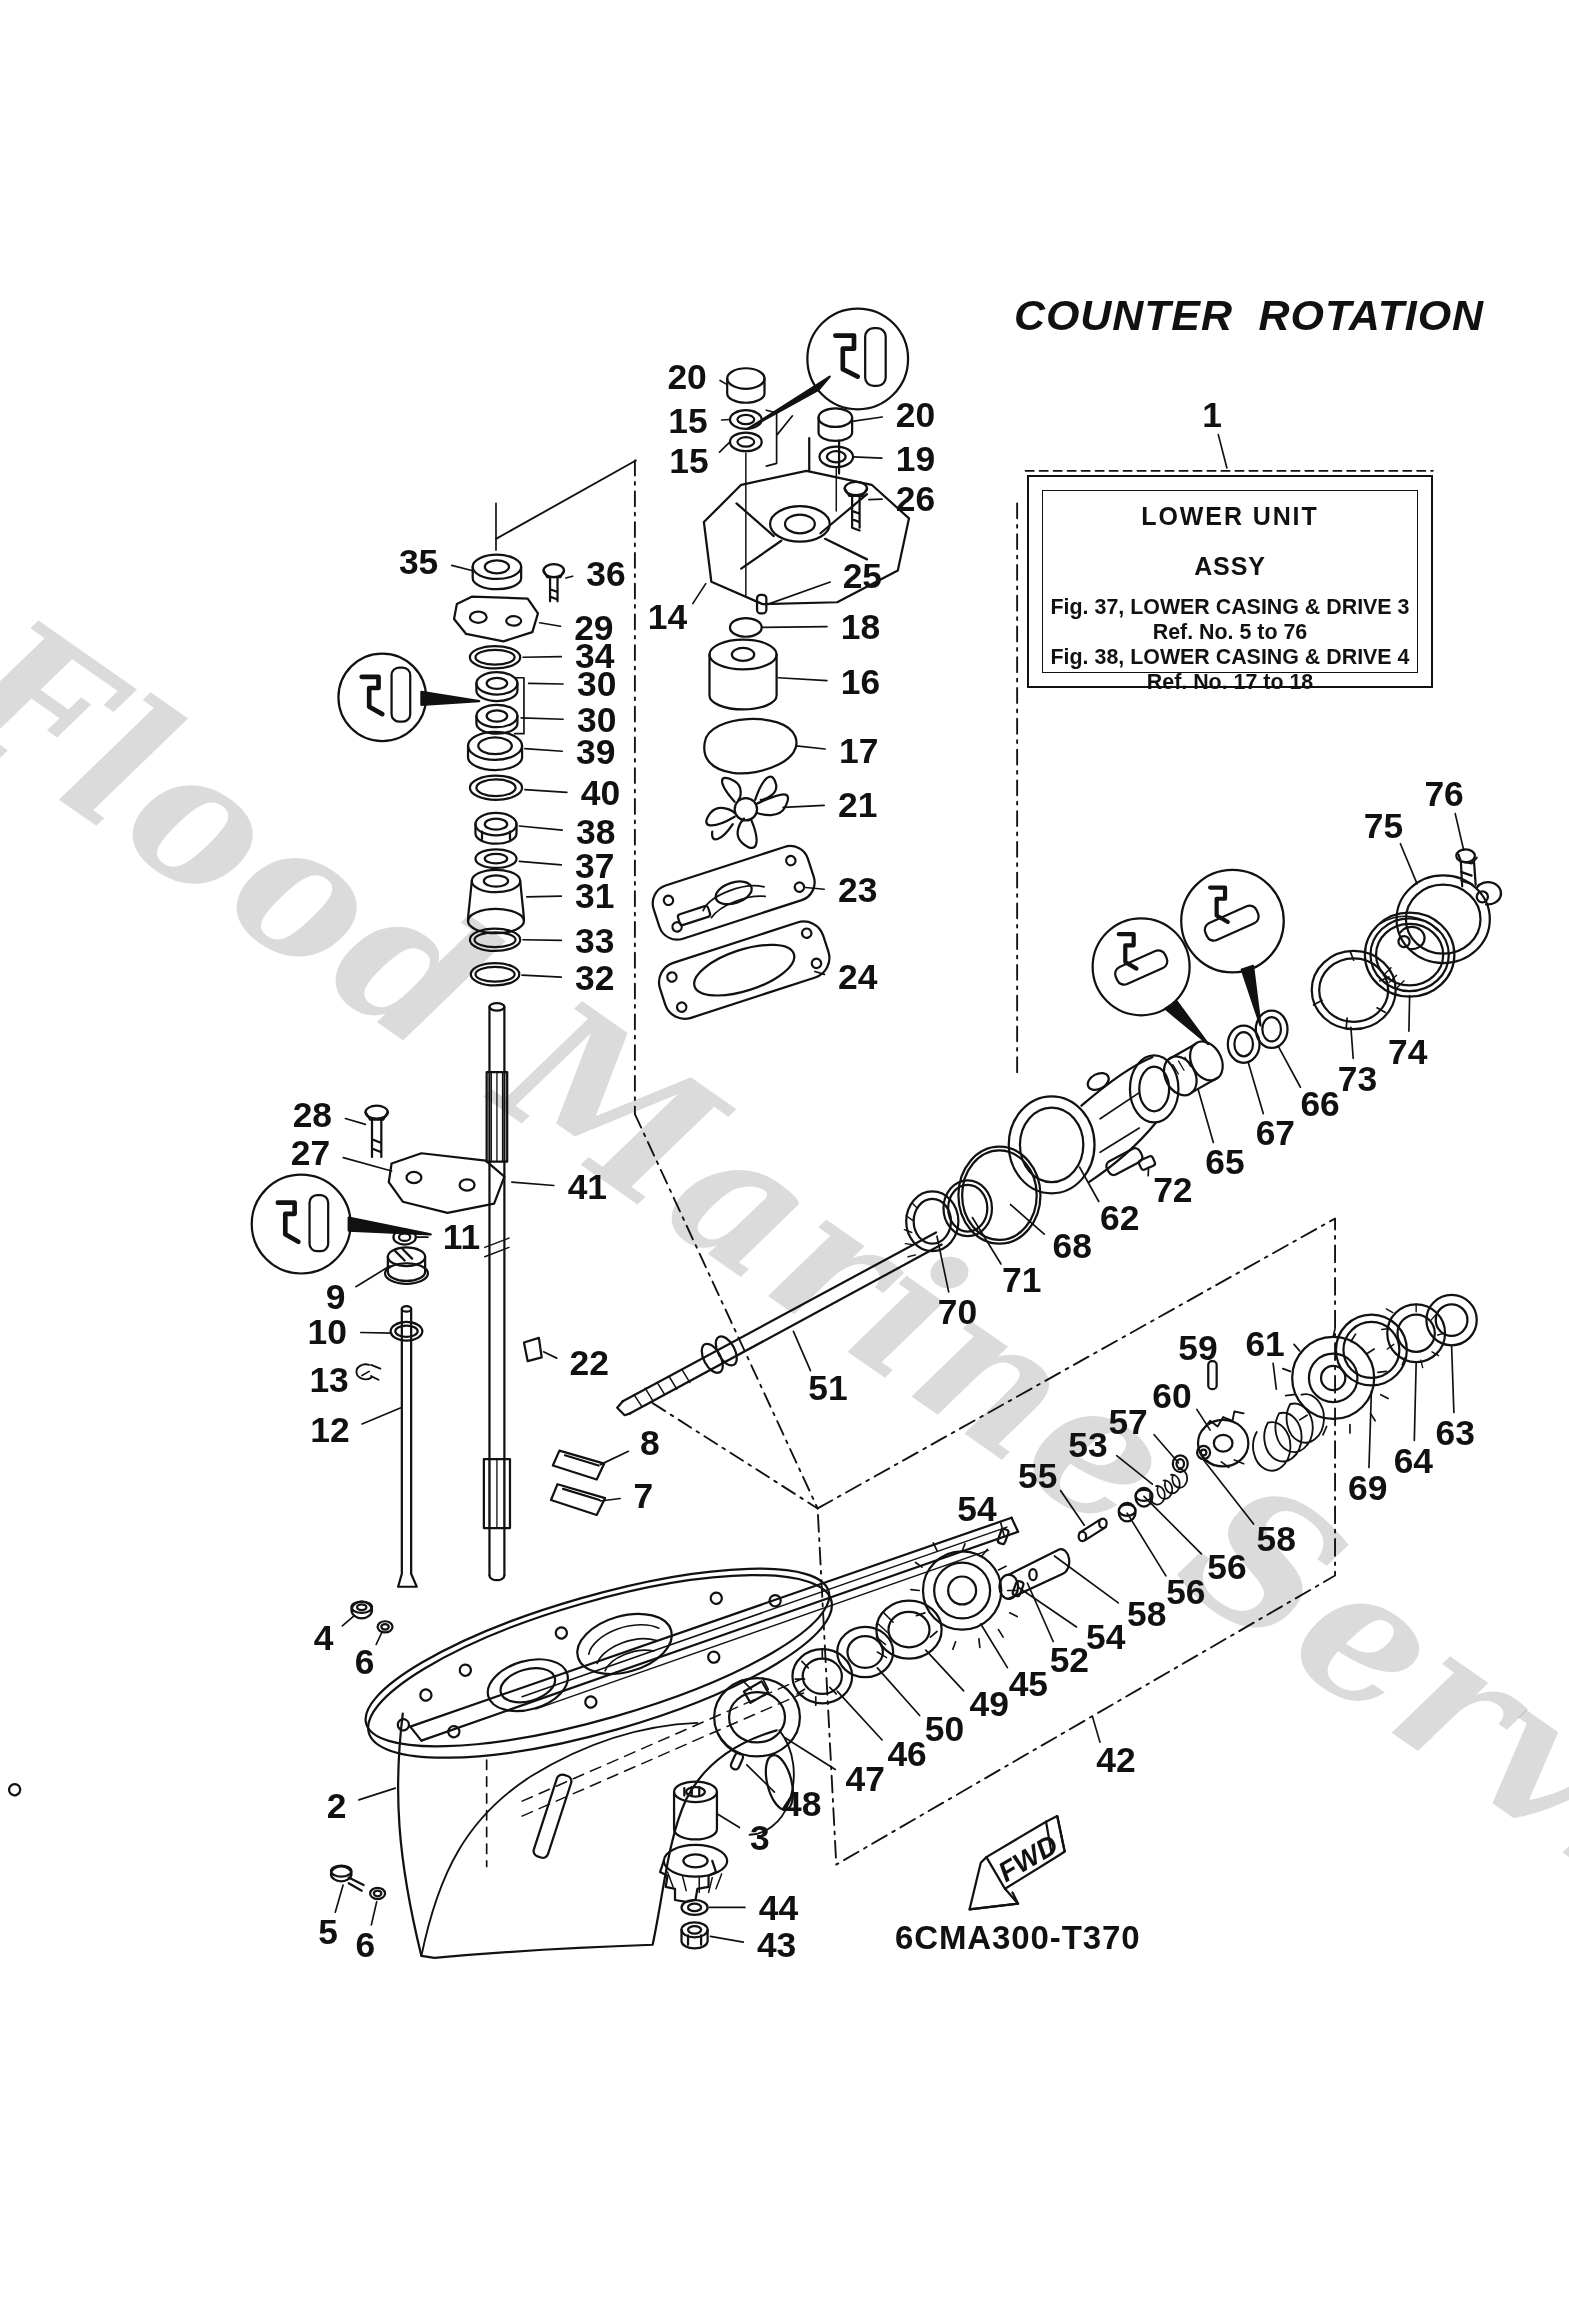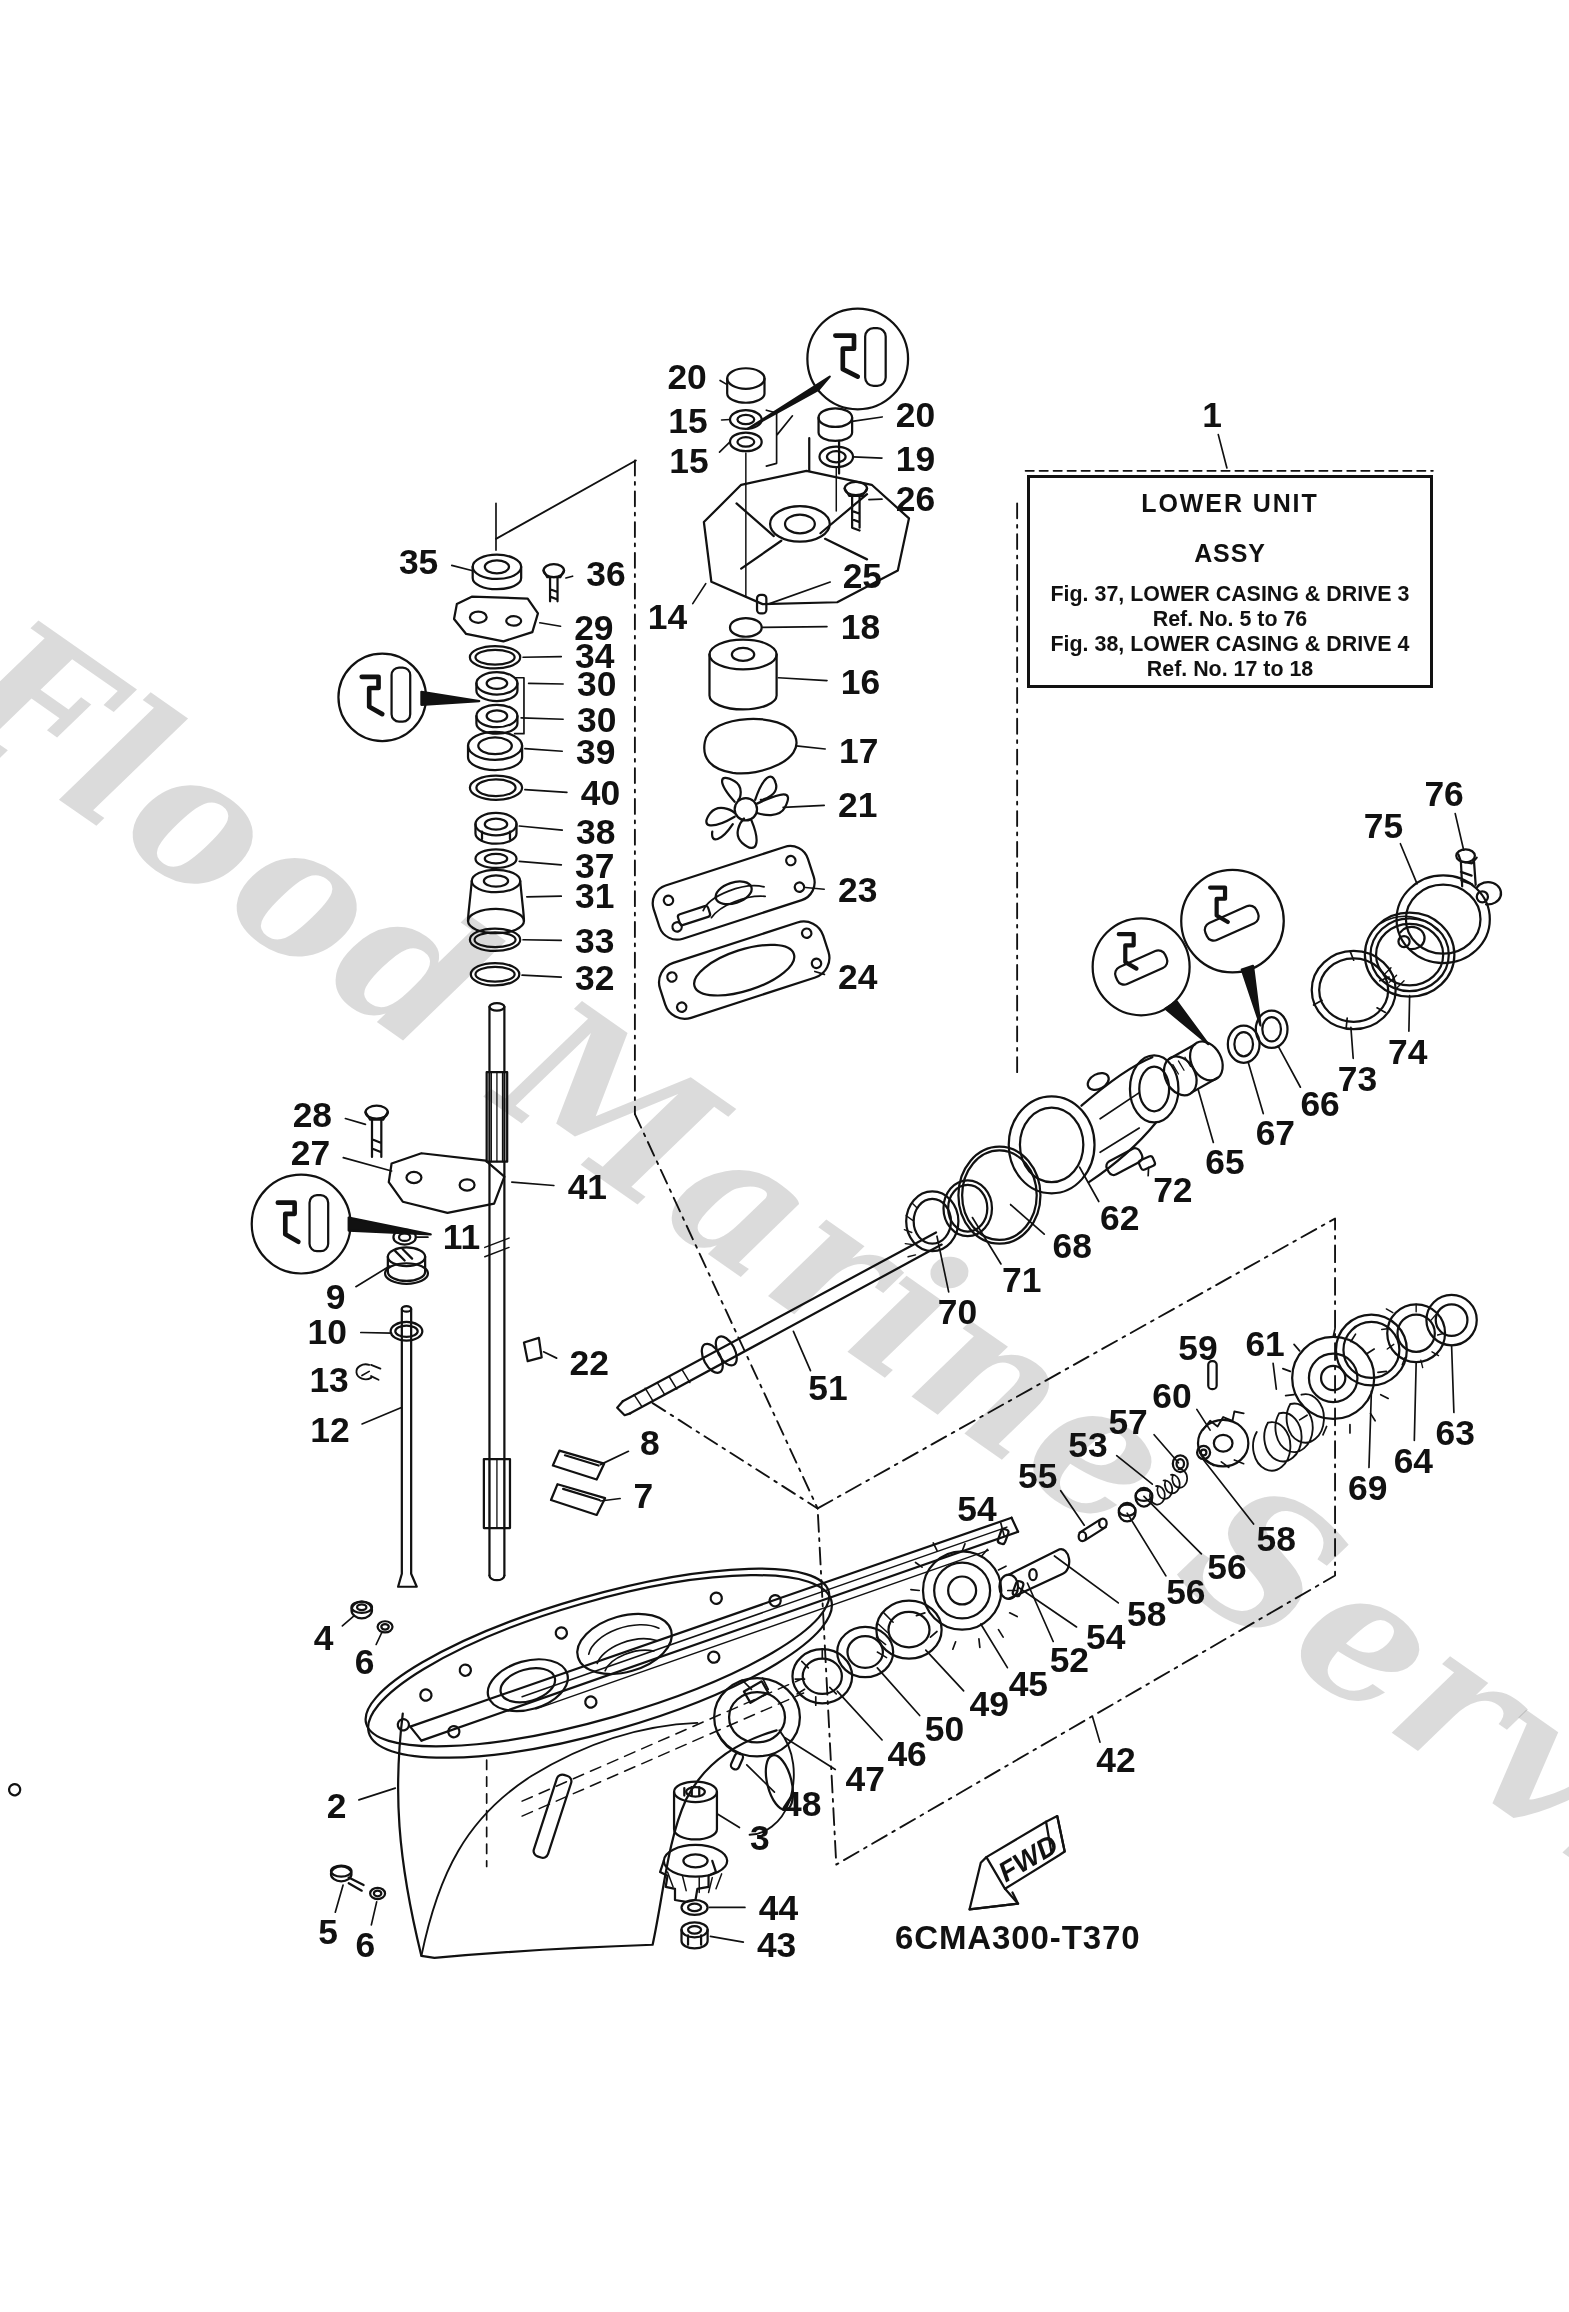--- a/index.html
+++ b/index.html
@@ -5,21 +5,21 @@
   html,body{margin:0;padding:0;background:#ffffff;}
   .page{position:relative;width:1570px;height:2313px;background:#ffffff;overflow:hidden;
         font-family:"Liberation Sans",sans-serif;color:#111;}
   .watermark{position:absolute;left:43px;top:576px;font-family:"DejaVu Serif",serif;
         font-style:italic;font-weight:bold;font-size:185px;letter-spacing:3.7px;
         color:rgba(90,90,90,0.22);transform:rotate(35deg);transform-origin:left top;
         white-space:nowrap;pointer-events:none;}
   .title{position:absolute;left:1014px;top:291px;width:447px;font-size:43px;font-weight:bold;
         font-style:italic;letter-spacing:0.9px;white-space:pre;}
   .infobox-outer{position:absolute;left:1027px;top:475px;width:406px;height:213px;
-        border:2.3px solid #111;box-sizing:border-box;padding:0;}
+        border:2.3px solid #111;box-sizing:border-box;padding:13px;}
   .infobox-inner{width:100%;height:100%;border:1.4px solid #111;box-sizing:border-box;
         text-align:center;font-weight:bold;}
   .ib-l1{font-size:25px;margin-top:11.2px;letter-spacing:1.9px;}
   .ib-l2{font-size:25px;margin-top:21px;letter-spacing:0.9px;}
   .ib-l3{font-size:21.4px;margin-top:14px;}
   .ib-l4{font-size:21.4px;}
   .ib-l5{font-size:21.4px;}
   .ib-l6{font-size:21.4px;}
   .diagram-code{position:absolute;left:895px;top:1919px;width:280px;font-size:33px;
         font-weight:600;letter-spacing:0.9px;}
@@ -682,20 +682,21 @@
         <text x="1456" y="1170">73</text>
         <line x1="1511.199333888375" y1="1106.0122120464587" x2="1512" y2="1068" stroke="#111" stroke-width="1.8"></line>
         <text x="1510" y="1141">74</text>
         <line x1="1502.076878625914" y1="905.025356825422" x2="1520" y2="948" stroke="#111" stroke-width="1.8"></line>
         <text x="1484" y="899">75</text>
         <line x1="1560.8926152902118" y1="872.7648838400523" x2="1570" y2="912" stroke="#111" stroke-width="1.8"></line>
         <text x="1549" y="865">76</text>
       </g>
   </svg>
 
+  <div class="title">COUNTER  ROTATION</div>
 
   <div class="infobox-outer">
     <div class="infobox-inner">
       <div class="ib-l1">LOWER  UNIT</div>
       <div class="ib-l2">ASSY</div>
       <div class="ib-l3">Fig. 37, LOWER CASING &amp; DRIVE 3</div>
       <div class="ib-l4">Ref. No. 5 to 76</div>
       <div class="ib-l5">Fig. 38, LOWER CASING &amp; DRIVE 4</div>
       <div class="ib-l6">Ref. No. 17 to 18</div>
     </div>

